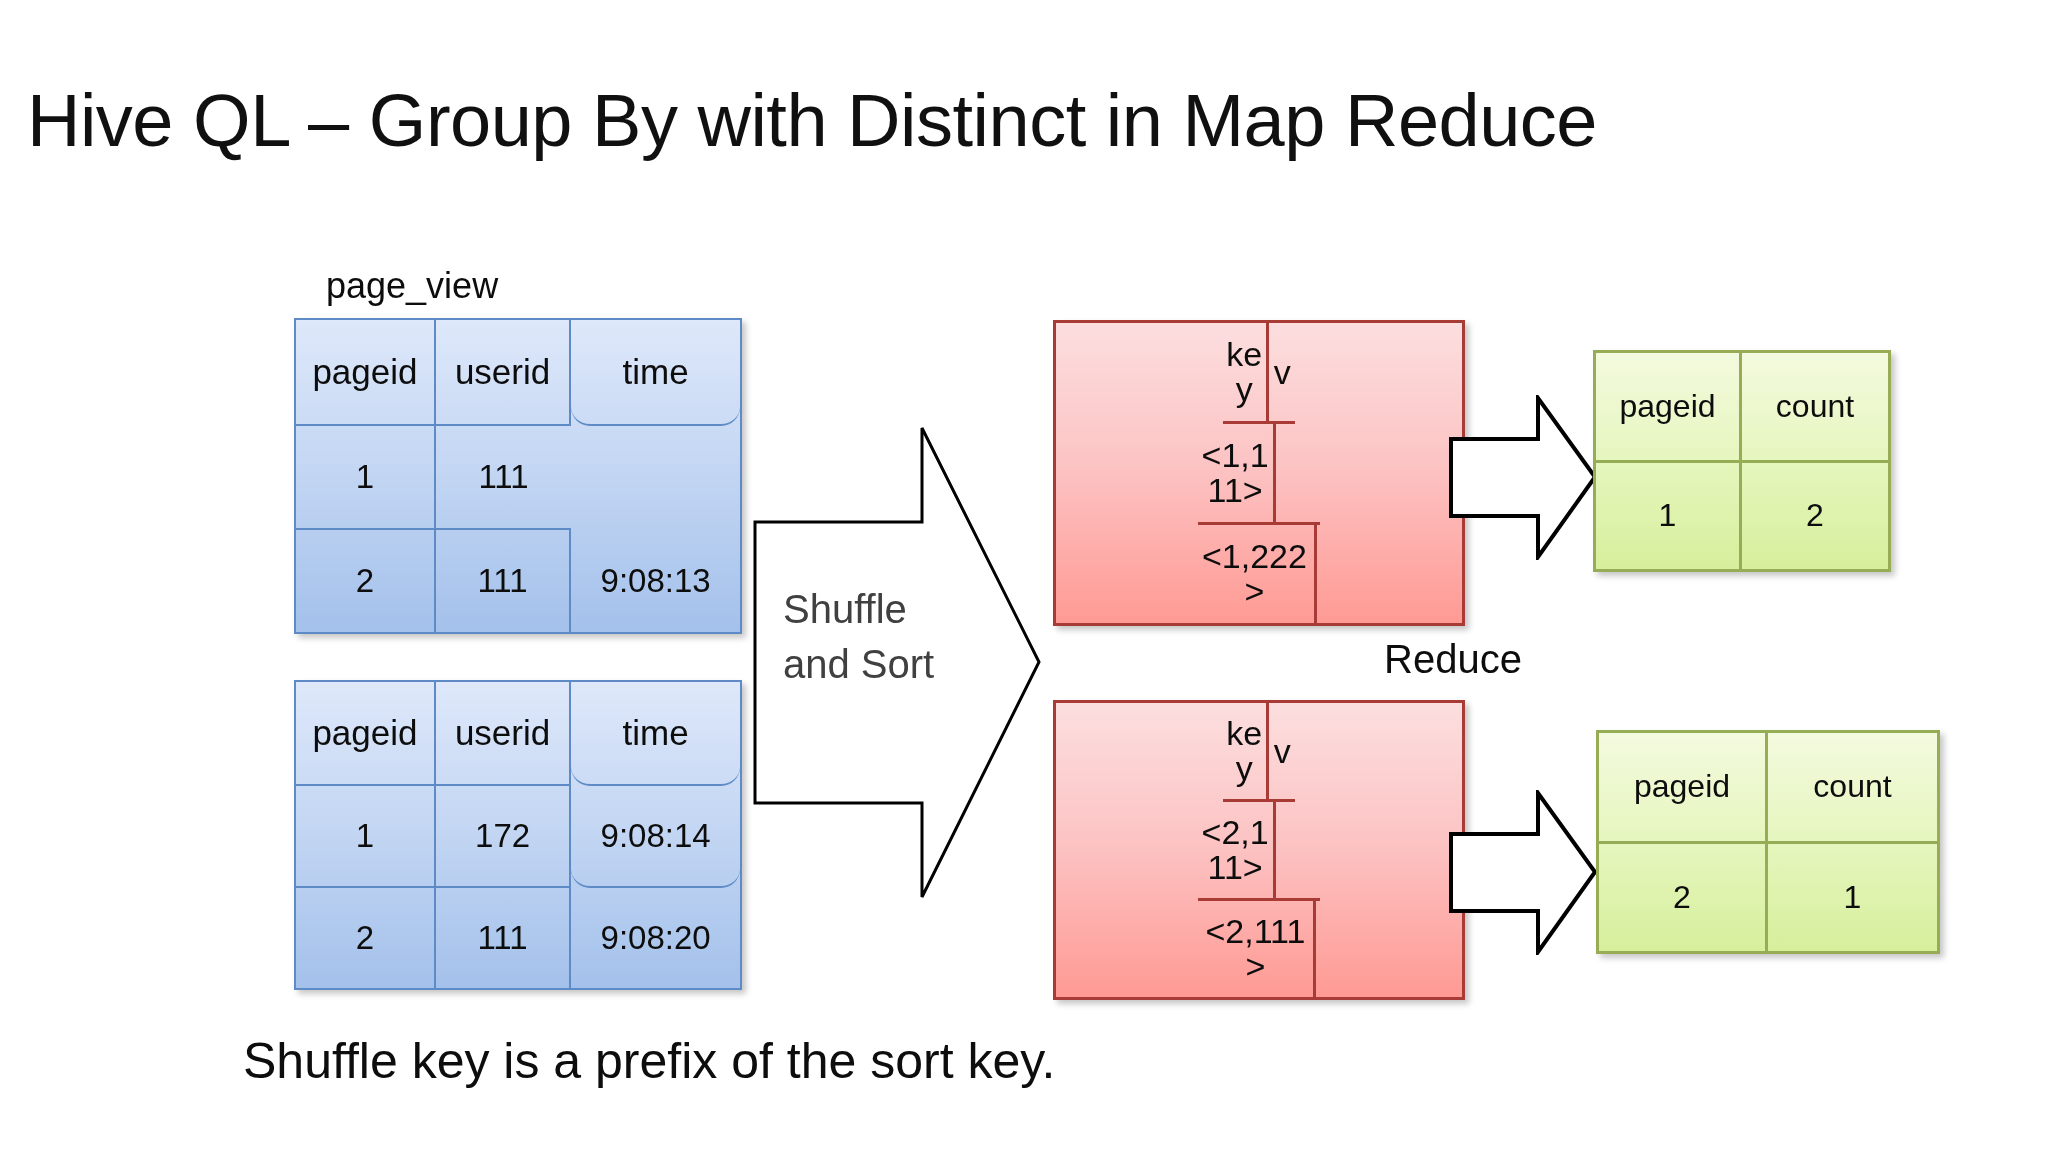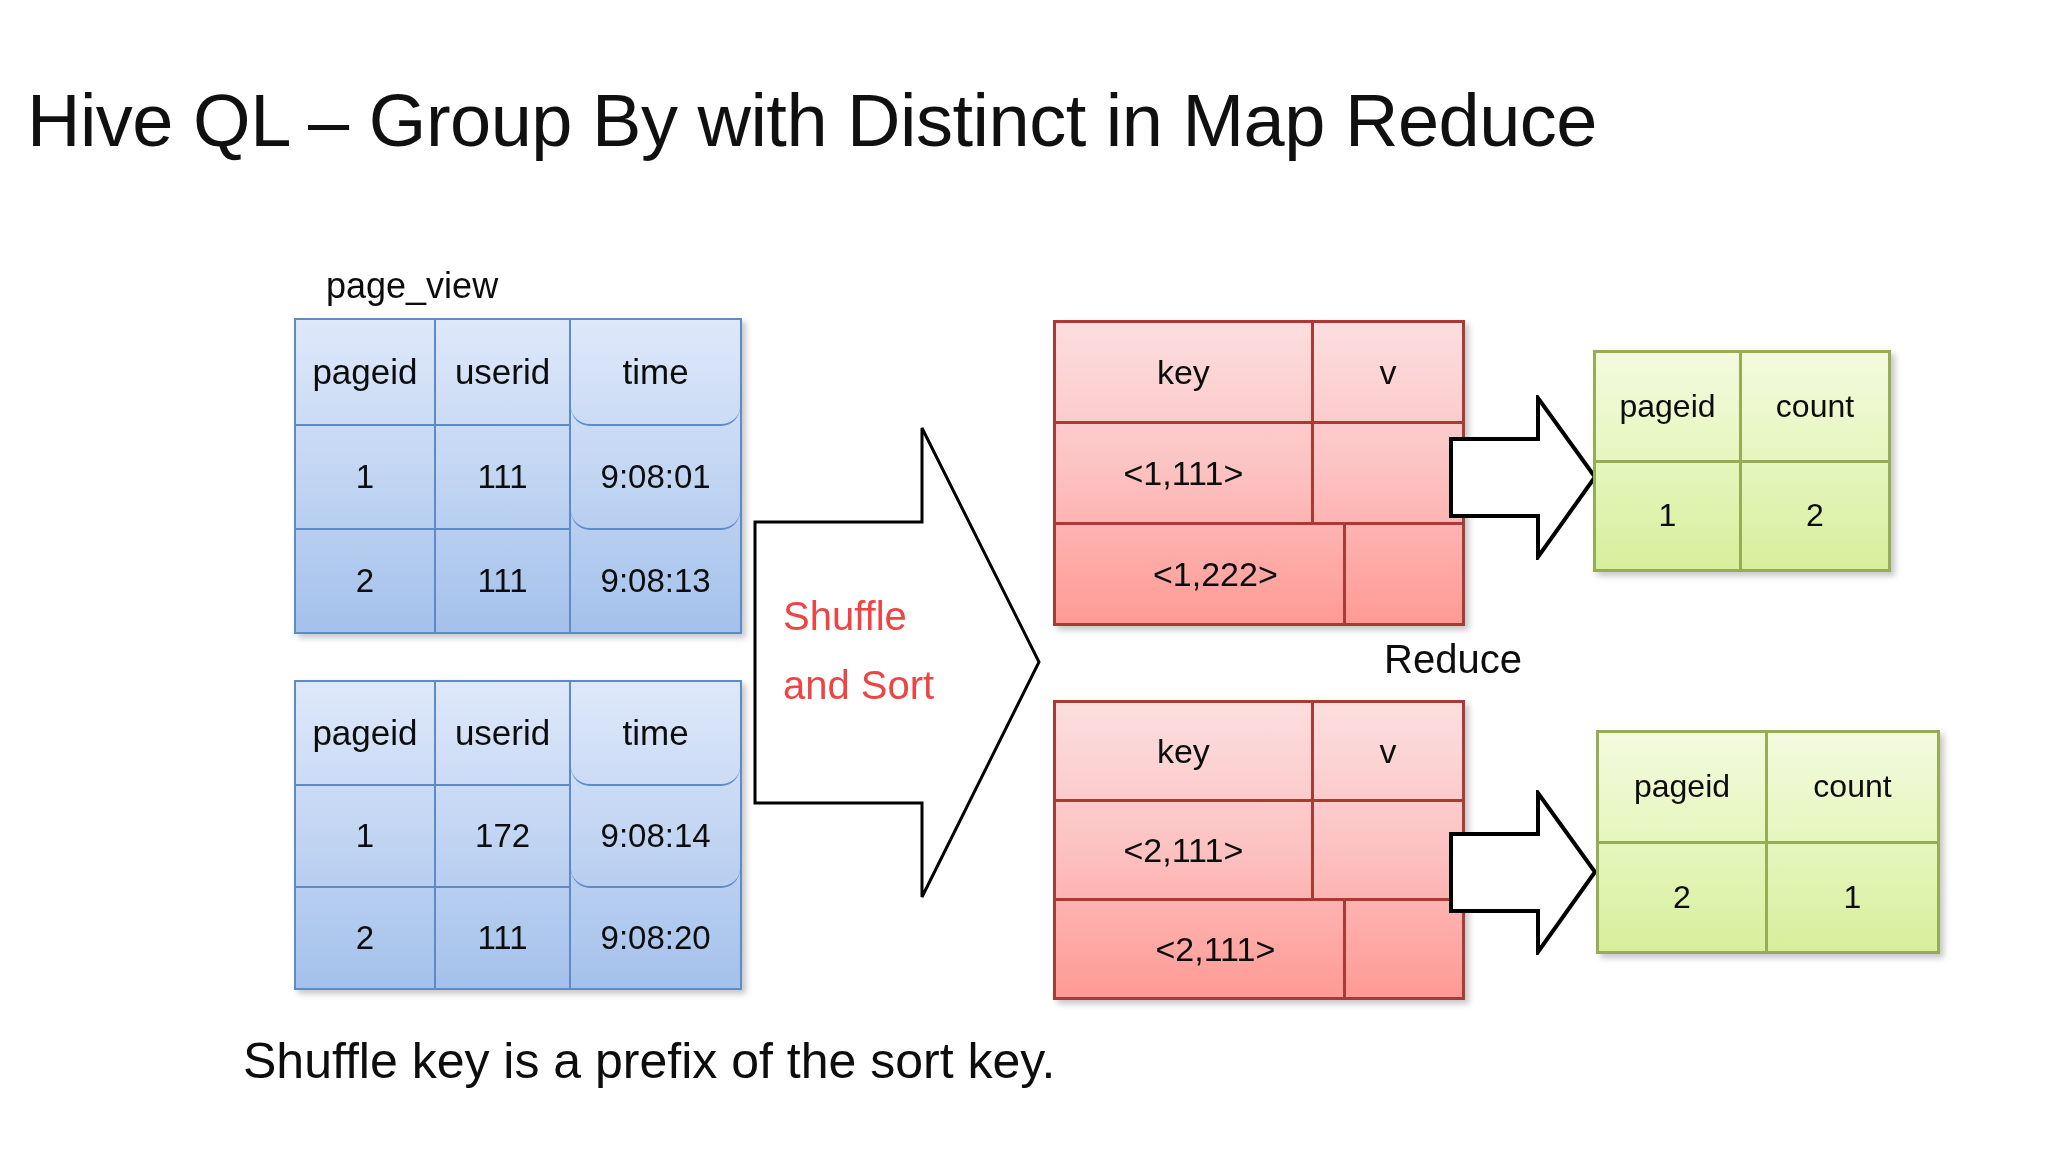--- a/index.html
+++ b/index.html
@@ -71,20 +71,21 @@
   .tbl-blue .c0 { flex: 0 0 31.5%; }
   .tbl-blue .c1 { flex: 0 0 30.5%; }
   .tbl-blue .c2 { flex: 1 1 auto; border-radius: 19px; }
   .tbl-blue .hdr { font-size: 35px; }
   .tbl-blue .num { font-size: 33px; }
 
   
   .tbl-red {
     border: 3px solid #A93B36;
     background: linear-gradient(to bottom, #FCDEDF 0%, #FCC3C3 48%, #FF9A94 100%);
+    align-items: center;
   }
   .tbl-red .cell {
     border-right: 3px solid #A93B36;
     border-bottom: 3px solid #A93B36;
     font-size: 34px;
     color: #0d0d0d;
   }
   .tbl-red .row:last-child .cell { border-bottom: none; margin-left: 32px; }
   .tbl-red .cell:last-child { border-right: none; }
   .tbl-red .c0 { flex: 0 0 63.5%; }
@@ -126,22 +127,22 @@
     width: 290px;
     height: 475px;
   }
   #shuffle-arrow svg { display: block; width: 100%; height: 100%; }
   #shuffle-arrow-text {
     position: absolute;
     left: 783px;
     top: 582px;
     width: 180px;
     font-size: 40px;
-    line-height: 69px;
-    color: #ef4444;
+    line-height: 55px;
+    color: #404040;
   }
 
   
   .small-arrow {
     position: absolute;
     width: 150px;
     height: 165px;
   }
   .small-arrow svg { display: block; width: 100%; height: 100%; }
   #reduce-arrow-top { left: 1448px; top: 395px; }
@@ -156,21 +157,20 @@
 
 <div class="tbl tbl-blue" style="left:294px; top:318px; width:448px; height:316px;">
   <div class="row">
     <div class="cell c0 hdr">pageid</div>
     <div class="cell c1 hdr">userid</div>
     <div class="cell c2 hdr">time</div>
   </div>
   <div class="row">
     <div class="cell c0 num">1</div>
     <div class="cell c1 num">111</div>
-    <div class="cell c2 num">9:08:01</div>
   </div>
   <div class="row">
     <div class="cell c0 num">2</div>
     <div class="cell c1 num">111</div>
     <div class="cell c2 num">9:08:13</div>
   </div>
 </div>
 
 <div class="tbl tbl-blue" style="left:294px; top:680px; width:448px; height:310px;">
   <div class="row">

